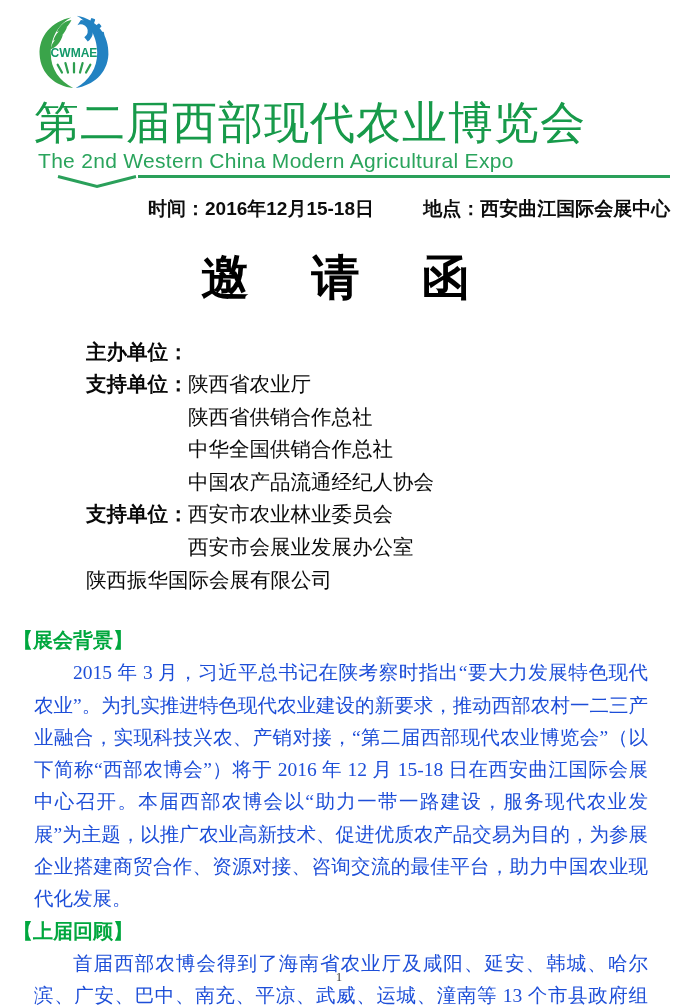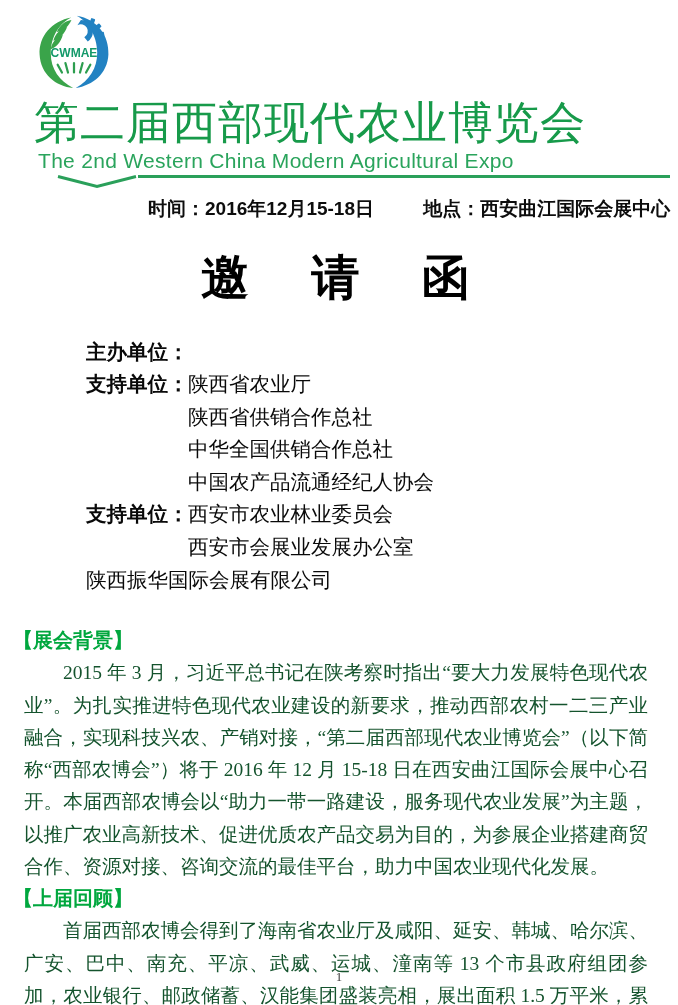--- a/index.html
+++ b/index.html
@@ -71,24 +71,24 @@
     font-weight: bold;
     color: #00a73e;
     line-height: 28px;
   }
   .section-heading.first { margin-top: 30px; }
   .section-heading.second { margin-top: 1px; }
   .section-body {
     font-family: "Liberation Serif", "DejaVu Serif", serif;
     font-size: 19.5px;
     line-height: 32.3px;
-    color: #14532d;
+    color: #1d4ed8;
     text-align: justify;
     text-indent: 2em;
-    margin: 3px 30px 0 24px;
+    margin: 3px 30px 0 34px;
   }
 
   .page-footer {
     position: absolute;
     left: 0; right: 0; bottom: 20px;
     text-align: center;
     font-family: "Liberation Serif", "DejaVu Serif", serif;
     font-size: 13px;
     color: #3c3c3c;
   }

